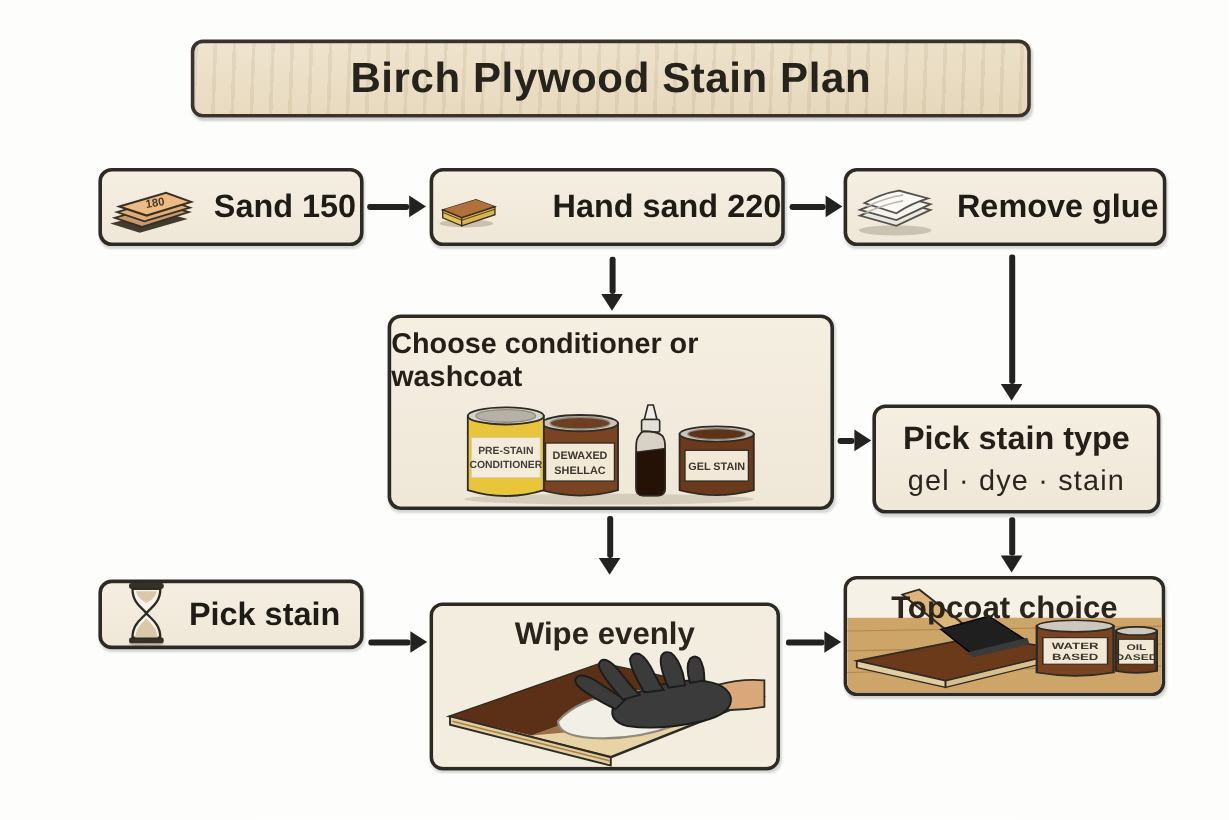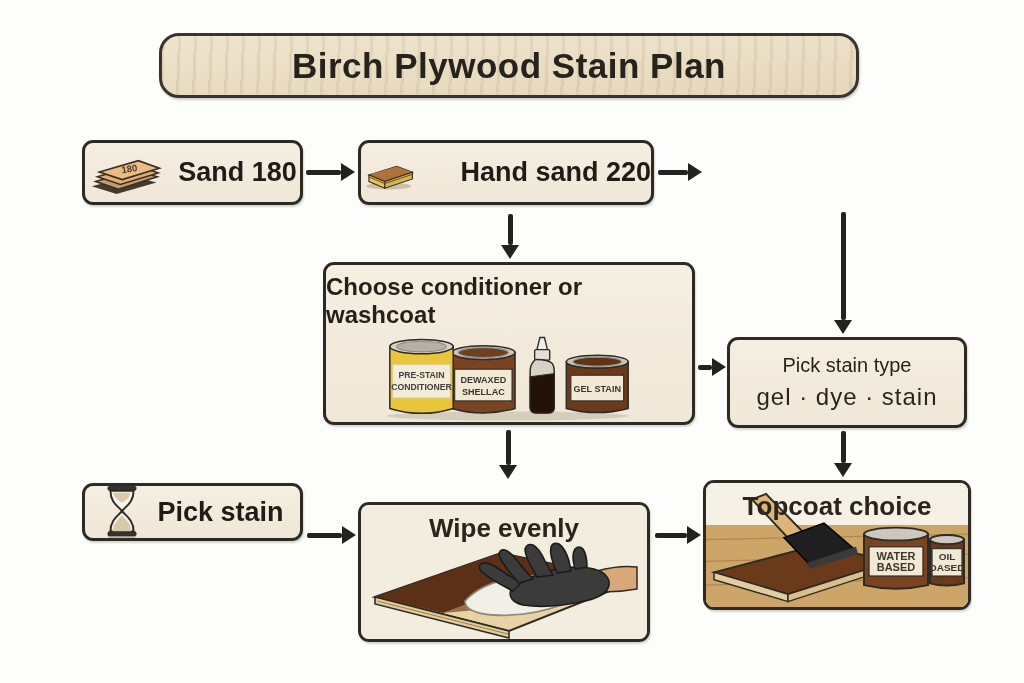--- a/index.html
+++ b/index.html
@@ -3,21 +3,21 @@
 <meta charset="utf-8">
 <style>
   html,body{margin:0;padding:0;background:#ffffff;}
   #canvas{
     position:relative;width:1024px;height:683px;background:#fdfdfc;overflow:hidden;
     font-family:"Liberation Sans",sans-serif;color:#221f1b;
   }
   
   .plank{
     position:absolute;left:159px;top:33px;width:694px;height:59px;
-    border:3px solid #3a332b;border-radius:20px;
+    border:3px solid #3a332b;border-radius:10px;
     background:
       repeating-linear-gradient(92deg, rgba(150,118,76,.12) 0 3px, rgba(0,0,0,0) 3px 16px),
       linear-gradient(178deg,#efe4cf,#e5d7ba);
     box-shadow:1px 2px 2px rgba(0,0,0,.18);
     display:flex;align-items:center;justify-content:center;
   }
   .plank .t{font-size:35px;font-weight:bold;letter-spacing:.5px;color:#26221c;}
   
   .box{
     position:absolute;border:3px solid #2d2a24;border-radius:11px;
@@ -25,21 +25,21 @@
     box-shadow:1px 2px 2px rgba(0,0,0,.16);
     display:flex;align-items:center;justify-content:center;gap:14px;
     box-sizing:border-box;
   }
   .box .lbl{font-size:27px;font-weight:600;color:#1f1c18;white-space:nowrap;}
   .box.col{flex-direction:column;gap:4px;justify-content:flex-start;}
   .box .hd{font-size:24px;font-weight:700;color:#241f19;margin-top:8px;}
   .overlay-hd{position:absolute;left:0;right:0;top:8px;text-align:center;
     font-size:26px;font-weight:700;color:#2a241d;z-index:2;}
   .pick-line2{font-size:24px;font-weight:500;color:#2a261f;letter-spacing:1px;margin-top:2px;}
-  .pick-hd{font-size:20px;font-weight:400;color:#241f19;}
+  .pick-hd{font-size:27px;font-weight:700;color:#241f19;}
   .scene{position:absolute;left:0;top:0;width:100%;height:100%;border-radius:8px;overflow:hidden;}
   
   .arrow{position:absolute;display:flex;}
   .arrow.h{height:18px;align-items:center;}
   .arrow.h .shaft{flex:1;height:5px;background:#232220;border-radius:2px;}
   .arrow.h .head{width:0;height:0;border-left:14px solid #232220;border-top:9px solid transparent;border-bottom:9px solid transparent;}
   .arrow.v{width:20px;flex-direction:column;align-items:center;}
   .arrow.v .shaft{flex:1;width:5px;background:#232220;border-radius:2px;}
   .arrow.v .head{width:0;height:0;border-top:14px solid #232220;border-left:9px solid transparent;border-right:9px solid transparent;}
   svg{display:block;}
@@ -54,36 +54,47 @@
   </div>
 
   <div class="box" style="left:82px;top:140px;width:221px;height:65px;">
     <svg width="76" height="50" viewBox="0 0 80 52">
       <polygon points="4,40 46,29 72,36 30,48" fill="#433a30"></polygon>
       <polygon points="8,35 49,23 73,30 32,43" fill="#c69a6d" stroke="#3a2f24" stroke-width="1.6"></polygon>
       <polygon points="10,30 51,18 74,26 34,38" fill="#e0ad77" stroke="#3a2f24" stroke-width="1.6"></polygon>
       <polygon points="12,25 53,13 75,21 36,33" fill="#ecba83" stroke="#3a2f24" stroke-width="1.8"></polygon>
       <text x="44" y="25" transform="rotate(-9 44 25)" font-size="10" font-weight="bold" fill="#4a3a28" text-anchor="middle">180</text>
     </svg>
-    <span class="lbl">Sand 180</span>
+    <span class="lbl">Sand 150</span>
   </div>
 
   <div class="box" style="left:358px;top:140px;width:296px;height:65px;gap:44px;">
     <svg width="80" height="52" viewBox="0 0 84 54">
       <ellipse cx="42" cy="47" rx="34" ry="5" fill="rgba(90,70,40,.25)"></ellipse>
       <polygon points="12,30 54,17 78,26 36,40" fill="#9a6436" stroke="#3a2f24" stroke-width="1.7"></polygon>
       <polygon points="14,29 54,17 76,25 36,38" fill="#b0713c"></polygon>
       <polygon points="12,30 36,40 36,50 12,40" fill="#e6c35a" stroke="#3a2f24" stroke-width="1.7"></polygon>
       <polygon points="36,40 78,26 78,36 36,50" fill="#d9b54e" stroke="#3a2f24" stroke-width="1.7"></polygon>
       <line x1="12" y1="33" x2="36" y2="43" stroke="#5c4522" stroke-width="1.4"></line>
       <line x1="36" y1="43" x2="78" y2="29" stroke="#5c4522" stroke-width="1.4"></line>
     </svg>
     <span class="lbl">Hand sand 220</span>
   </div>
 
+  <div class="box" style="left:703px;top:140px;width:269px;height:65px;">
+    <svg width="74" height="50" viewBox="0 0 78 52">
+      <ellipse cx="39" cy="46" rx="32" ry="4.5" fill="rgba(90,80,60,.25)"></ellipse>
+      <path d="M8 33 L40 20 L70 28 L40 42 Z" fill="#e9e7e1" stroke="#55524c" stroke-width="1.6"></path>
+      <path d="M8 28 L40 15 L70 23 L40 37 Z" fill="#f4f2ec" stroke="#55524c" stroke-width="1.6"></path>
+      <path d="M12 22 Q26 14 42 11 L68 18 Q54 22 40 31 Z" fill="#fbfaf6" stroke="#55524c" stroke-width="1.6"></path>
+      <path d="M14 25 Q32 17 46 15" fill="none" stroke="#b9b5ac" stroke-width="1.4"></path>
+      <path d="M12 31 Q30 23 46 20" fill="none" stroke="#b9b5ac" stroke-width="1.4"></path>
+    </svg>
+    <span class="lbl">Remove glue</span>
+  </div>
 
   <div class="box col" style="left:323px;top:262px;width:372px;height:163px;">
     <div class="hd">Choose conditioner or washcoat</div>
     <svg width="344" height="118" viewBox="0 0 344 118">
       <ellipse cx="170" cy="110" rx="160" ry="6" fill="rgba(100,85,60,.18)"></ellipse>
 
       <g>
         <path d="M96 26 L180 26 L180 100 Q138 112 96 100 Z" fill="#7a4423" stroke="#2e2a24" stroke-width="2"></path>
         <ellipse cx="138" cy="26" rx="42" ry="9" fill="#c9c5bc" stroke="#2e2a24" stroke-width="2"></ellipse>
         <ellipse cx="138" cy="26" rx="33" ry="6.5" fill="#6e4022" stroke="#8f8a80" stroke-width="1.5"></ellipse>
@@ -156,21 +167,21 @@
         <path d="M150 84 Q178 64 214 62 Q244 62 248 76 Q250 90 224 96 Q188 104 162 100 Q146 96 150 84 Z"></path>
         <path d="M152 86 Q128 74 120 66 Q116 60 122 58 Q128 57 138 64 Q150 72 160 78 Z"></path>
         <path d="M158 78 Q140 58 138 50 Q138 44 144 45 Q150 47 158 58 Q166 68 172 74 Z"></path>
         <path d="M176 72 Q164 52 164 44 Q166 38 172 40 Q178 43 184 56 Q188 64 192 70 Z"></path>
         <path d="M196 68 Q188 50 190 42 Q192 37 198 39 Q204 43 208 56 L210 66 Z"></path>
         <path d="M214 64 Q210 50 214 44 Q218 40 222 44 Q226 50 226 62 Z"></path>
       </g>
     </svg>
   </div>
 
-  <div class="box" style="left:703px;top:480px;width:268px;height:130px;border-radius:11px;">
+  <div class="box" style="left:703px;top:480px;width:268px;height:100px;border-radius:11px;">
     <div class="overlay-hd">Topcoat choice</div>
     <svg class="scene" width="262" height="136" viewBox="0 0 262 136" preserveAspectRatio="none">
       <rect x="0" y="0" width="262" height="136" fill="#f5f1e6"></rect>
 
       <rect x="0" y="46" width="262" height="90" fill="#cda569"></rect>
       <line x1="0" y1="62" x2="262" y2="56" stroke="#b2884a" stroke-width="1.4"></line>
       <line x1="0" y1="86" x2="262" y2="78" stroke="#b2884a" stroke-width="1.4"></line>
       <line x1="0" y1="112" x2="262" y2="104" stroke="#b2884a" stroke-width="1.4"></line>
 
       <polygon points="8,98 112,68 186,86 82,122" fill="#6b3a1b" stroke="#2e2a24" stroke-width="2"></polygon>

